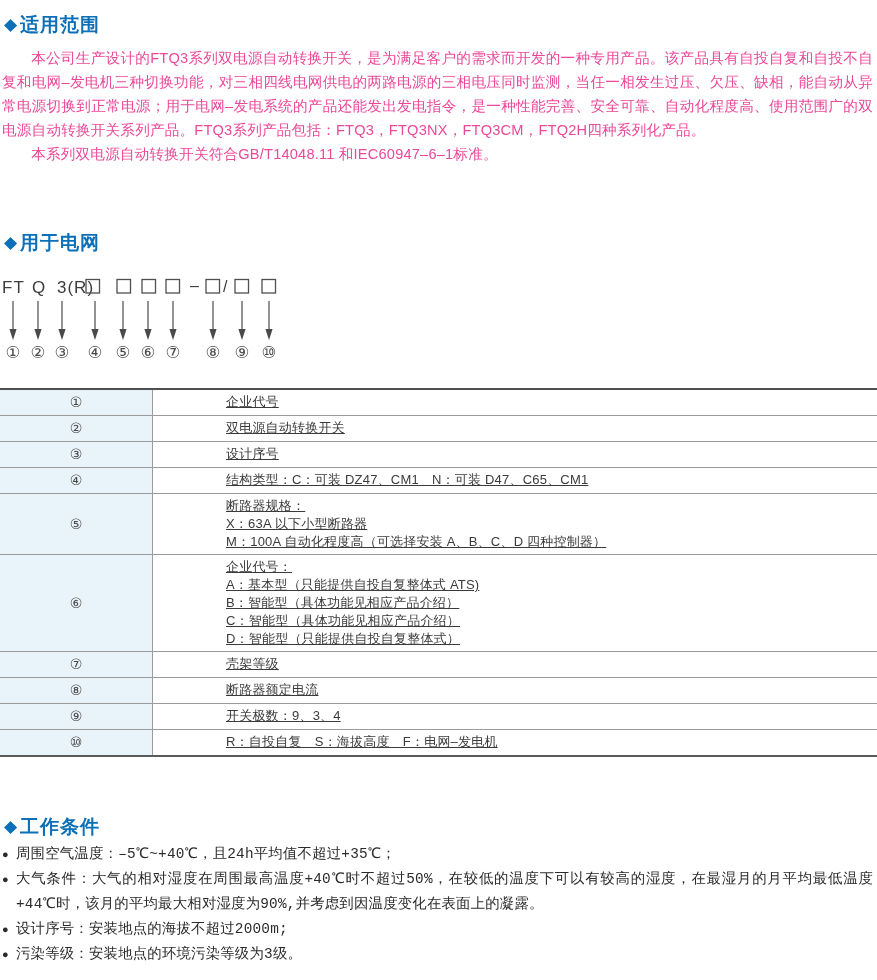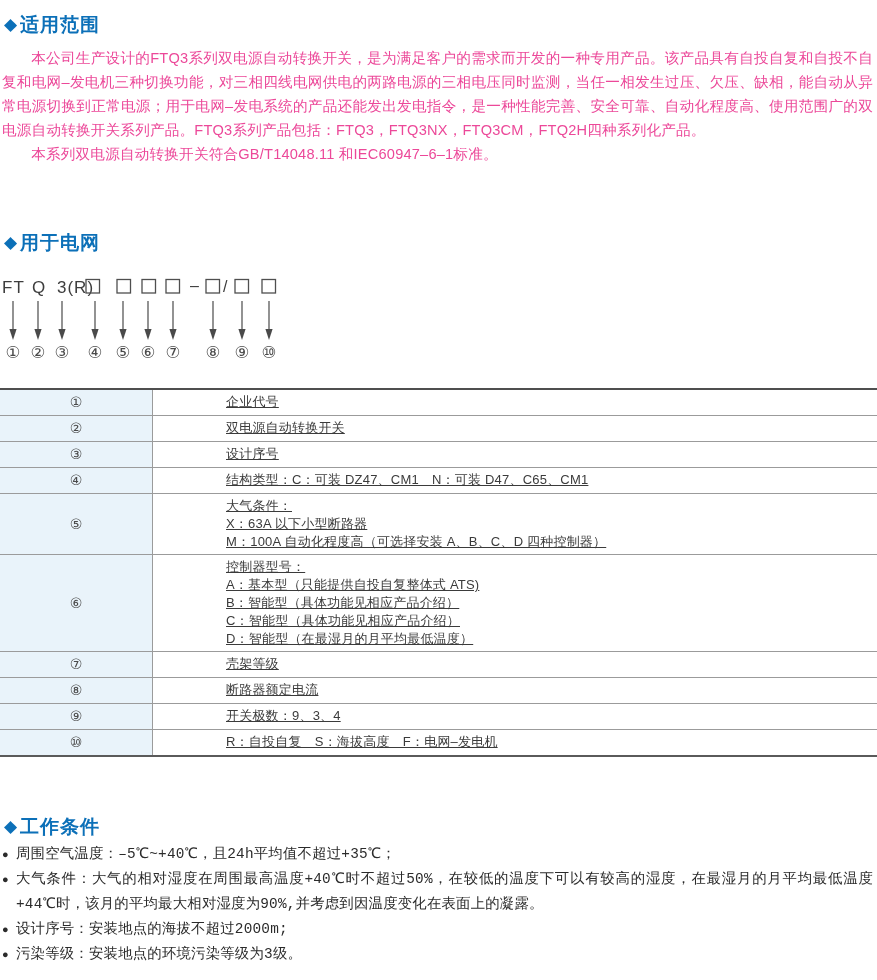--- a/index.html
+++ b/index.html
@@ -140,33 +140,33 @@
       </tr>
       <tr>
         <td class="num">④</td>
         <td class="desc">
           <div>结构类型：C：可装 DZ47、CM1　N：可装 D47、C65、CM1</div>
         </td>
       </tr>
       <tr>
         <td class="num">⑤</td>
         <td class="desc multi">
-          <div>大气条件：</div>
+          <div>断路器规格：</div>
           <div>X：63A 以下小型断路器</div>
           <div>M：100A 自动化程度高（可选择安装 A、B、C、D 四种控制器）</div>
         </td>
       </tr>
       <tr>
         <td class="num">⑥</td>
         <td class="desc multi">
-          <div>控制器型号：</div>
+          <div>企业代号：</div>
           <div>A：基本型（只能提供自投自复整体式 ATS)</div>
           <div>B：智能型（具体功能见相应产品介绍）</div>
           <div>C：智能型（具体功能见相应产品介绍）</div>
-          <div>D：智能型（在最湿月的月平均最低温度）</div>
+          <div>D：智能型（只能提供自投自复整体式）</div>
         </td>
       </tr>
       <tr>
         <td class="num">⑦</td>
         <td class="desc">
           <div>壳架等级</div>
         </td>
       </tr>
       <tr>
         <td class="num">⑧</td>

